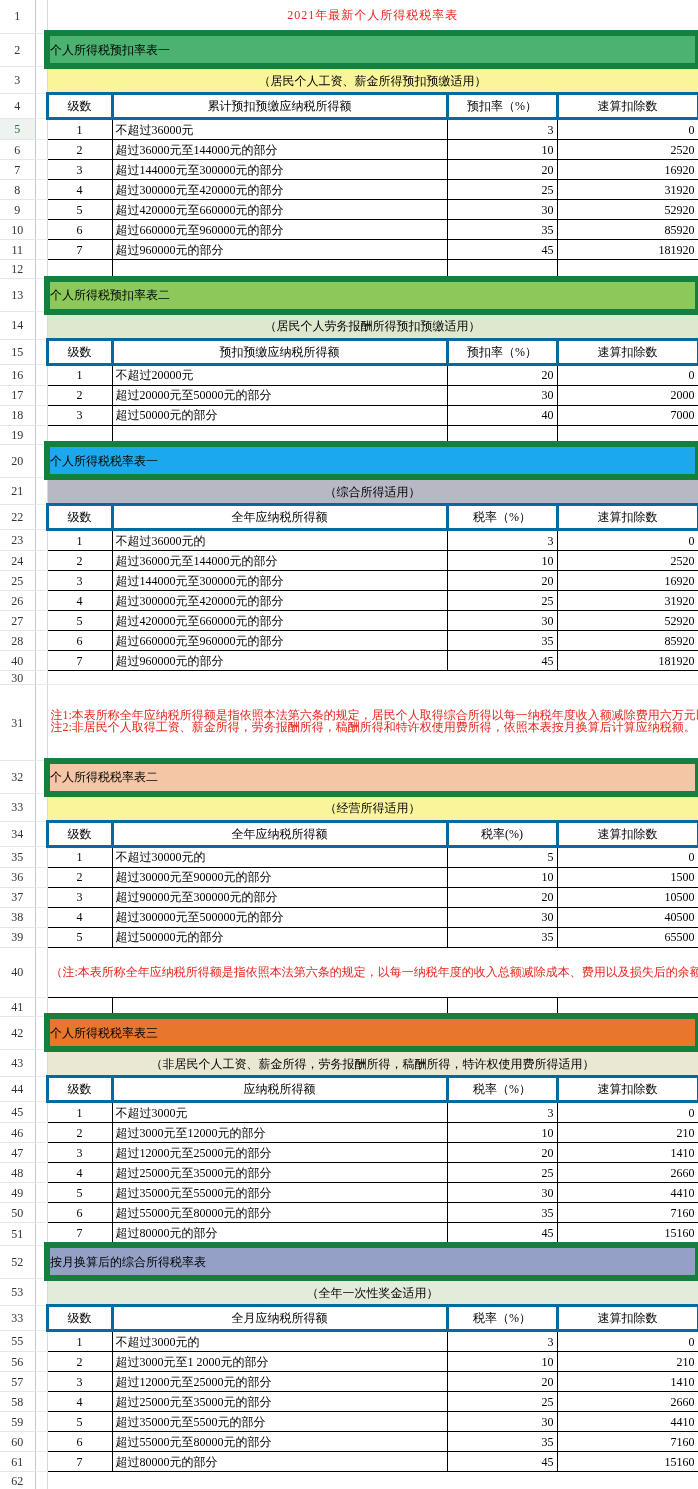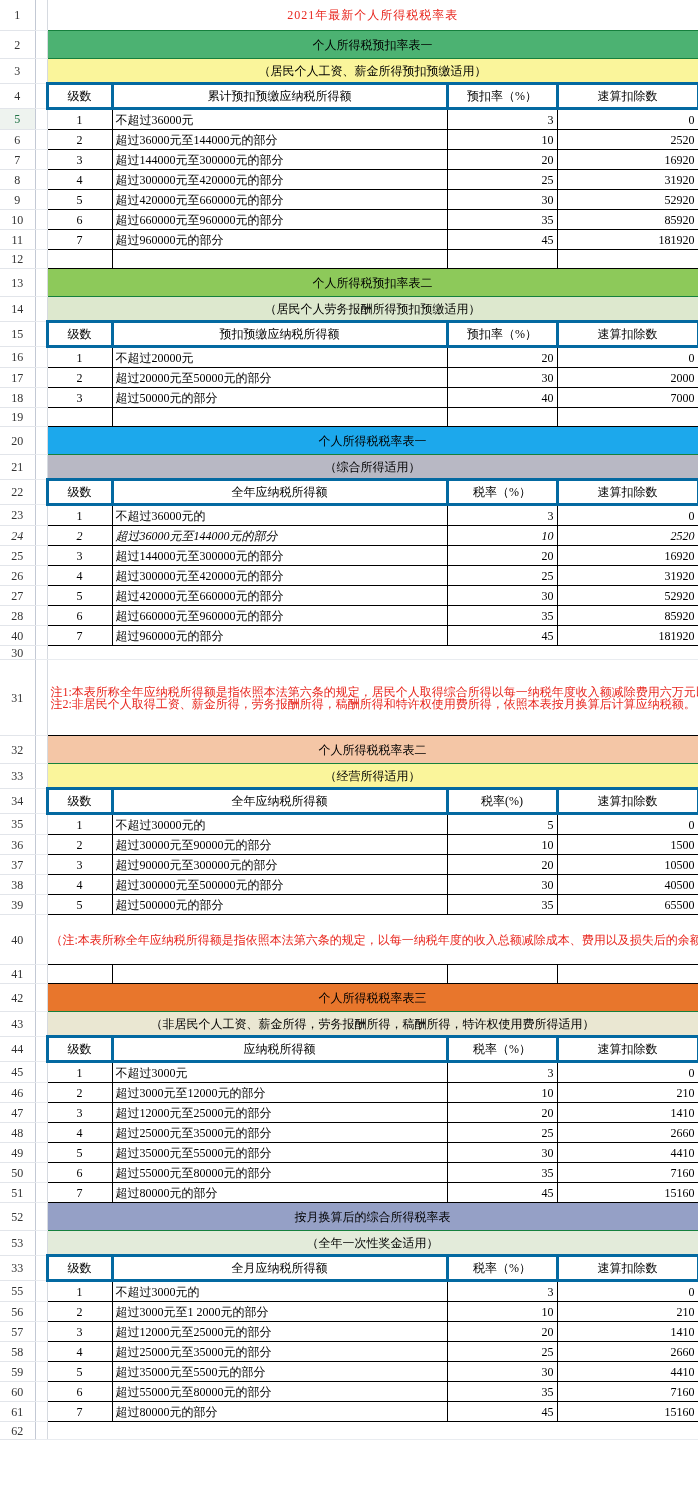--- a/index.html
+++ b/index.html
@@ -51,24 +51,23 @@
   .t-r{text-align:right;padding-right:3px !important;}
 
   .title-main{
     color:#e8251d;
     font-size:21px;
     text-align:center;
     letter-spacing:1px;
     height:30px;
   }
   .banner{
-    text-align:center;
     font-size:15px;
     height:27px;
-    border:1px solid #15803d;
+    border:6px solid #15803d;
   }
   .sub{
     text-align:center;
     font-size:13px;
     height:23px;
     border:1px solid #000;
   }
   .colhdr{
     text-align:center;
     font-size:13px;
@@ -257,21 +256,21 @@
         <td class="colhdr">速算扣除数</td>
       </tr>
       <tr class="datarow" style="height: 19px;">
         <td class="rowhdr">23</td>
         <td class="empty-cell"></td>
         <td class="bx t-c">1</td>
         <td class="bx t-l">不超过36000元的</td>
         <td class="bx t-r">3</td>
         <td class="bx t-r">0</td>
       </tr>
-      <tr class="datarow" style="height: 19px; font-style: italic;">
+      <tr class="datarow" style="height: 19px;">
         <td class="rowhdr">24</td>
         <td class="empty-cell"></td>
         <td class="bx t-c">2</td>
         <td class="bx t-l">超过36000元至144000元的部分</td>
         <td class="bx t-r">10</td>
         <td class="bx t-r">2520</td>
       </tr>
       <tr class="datarow" style="height: 19px;">
         <td class="rowhdr">25</td>
         <td class="empty-cell"></td>

